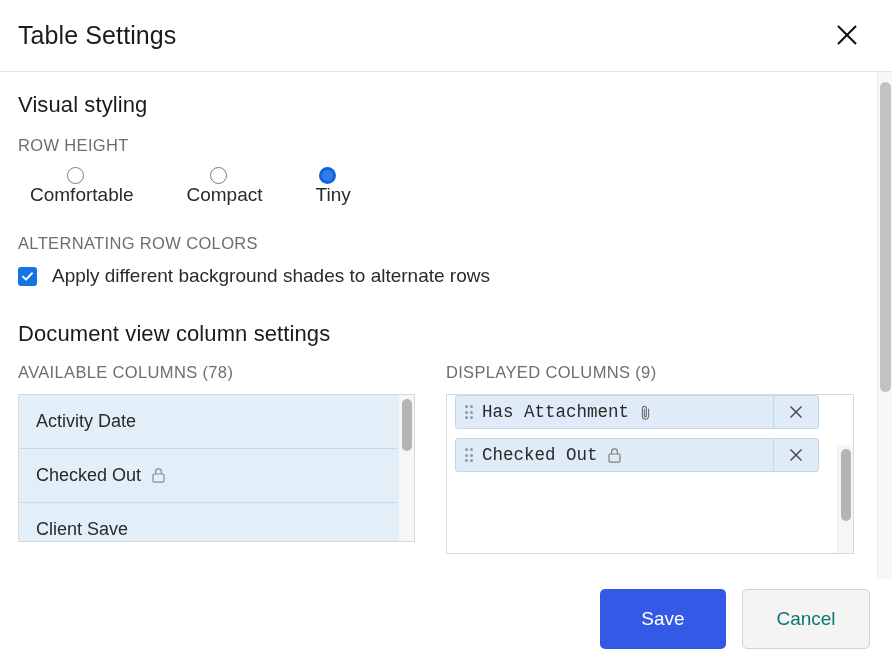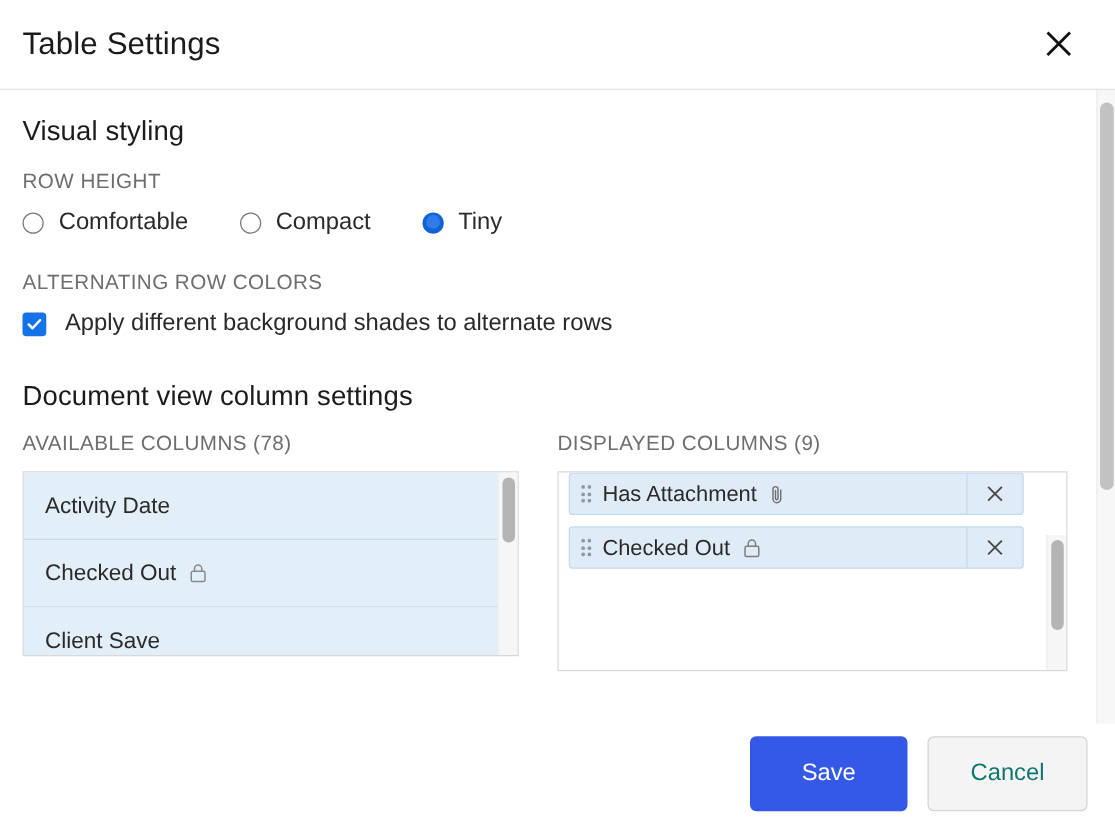--- a/index.html
+++ b/index.html
@@ -91,20 +91,21 @@
   .radio-row {
     display: flex;
     align-items: center;
     margin-bottom: 28px;
   }
   .radio-option {
     display: flex;
     align-items: center;
     margin-right: 41px;
     cursor: pointer;
+    flex-direction: column;
   }
   .radio-mark {
     width: 17px;
     height: 17px;
     border-radius: 50%;
     border: 1.6px solid #7a7a7a;
     box-sizing: border-box;
     background: #ffffff;
     flex: 0 0 17px;
   }
@@ -263,20 +264,21 @@
     height: 3px;
     border-radius: 50%;
     background: #8d9aa5;
   }
   .chip-label {
     flex: 1 1 auto;
     display: flex;
     align-items: center;
     font-size: 17.5px;
     color: #2a2a2a;
+    font-family: Liberation Mono, monospace;
   }
   .chip-remove {
     flex: 0 0 44px;
     border-left: 1px solid #c3d9ea;
     display: flex;
     align-items: center;
     justify-content: center;
     cursor: pointer;
   }
 

